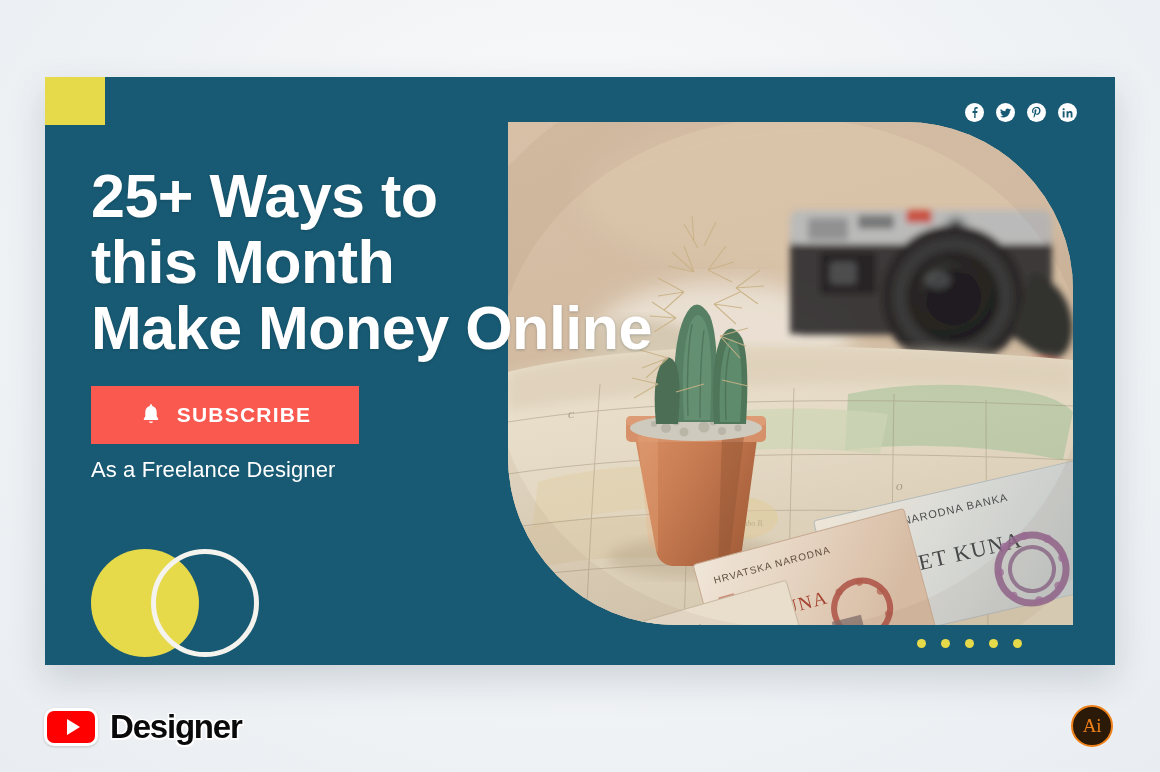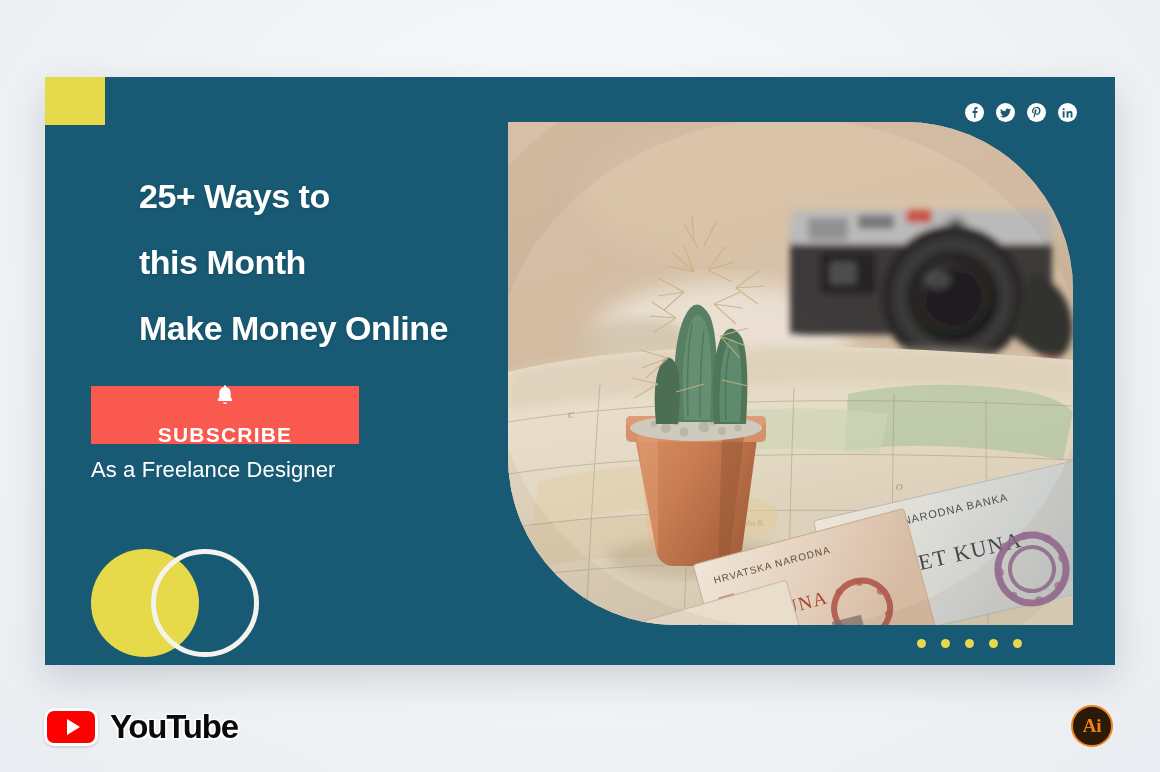--- a/index.html
+++ b/index.html
@@ -58,45 +58,43 @@
   
   .headline {
     position: absolute;
     left: 46px;
     top: 86px;
     width: 640px;
     z-index: 5;
     color: #ffffff;
   }
   .headline .line {
-    font-size: 34px;
+    font-size: 61px;
     line-height: 66px;
     font-weight: bold;
     letter-spacing: -0.5px;
     white-space: nowrap;
     text-shadow: 0 1px 3px rgba(10, 40, 55, 0.25);
-    margin-left: 48px;
   }
 
   
   .subscribe-btn {
     position: absolute;
     left: 46px;
     top: 309px;
     width: 268px;
     height: 58px;
     background: #f9594f;
     border: none;
     display: flex;
     align-items: center;
     justify-content: center;
     gap: 14px;
     cursor: pointer;
     z-index: 5;
-    flex-direction: column;
   }
   .bell-icon { width: 24px; height: 26px; display: block; }
   .subscribe-label {
     color: #ffffff;
     font-size: 21px;
     font-weight: bold;
     letter-spacing: 1.2px;
   }
 
   
@@ -216,21 +214,21 @@
     border-radius: 50%;
     background: #2b1a07;
     border: 2.5px solid #f08019;
     display: flex;
     align-items: center;
     justify-content: center;
   }
   .ai-badge .ai-text {
     color: #f08019;
     font-size: 19px;
-    font-weight: bold;
+    font-weight: normal;
     letter-spacing: -0.3px;
     font-family: "Liberation Serif", serif;
   }
 </style>
 </head>
 <body>
 
 <div class="card">
 
   <div class="accent-square"></div>
@@ -509,18 +507,18 @@
     <span class="dot"></span>
     <span class="dot"></span>
     <span class="dot"></span>
   </div>
 </div>
 
 <div class="youtube-brand">
   <span class="yt-play-badge">
     <span class="tri"></span>
   </span>
-  <span class="yt-wordmark">YouTube</span>
+  <span class="yt-wordmark">Designer</span>
 </div>
 
 <div class="ai-badge">
   <span class="ai-text">Ai</span>
 </div>
 
 </body></html>

